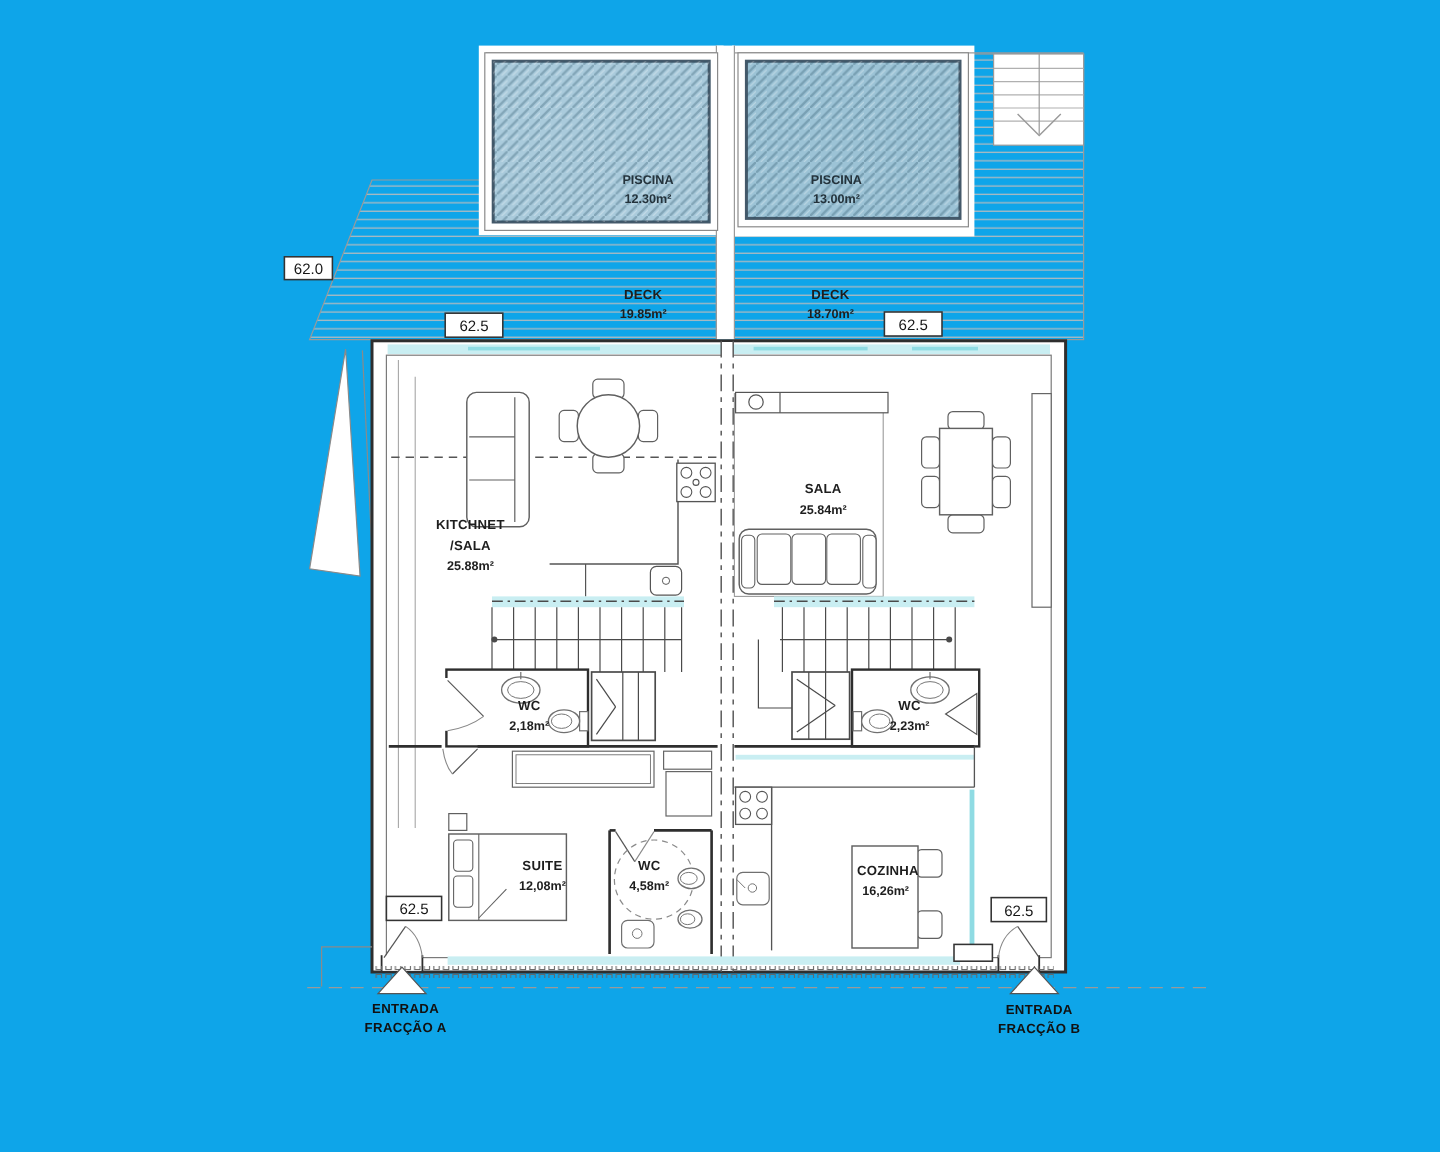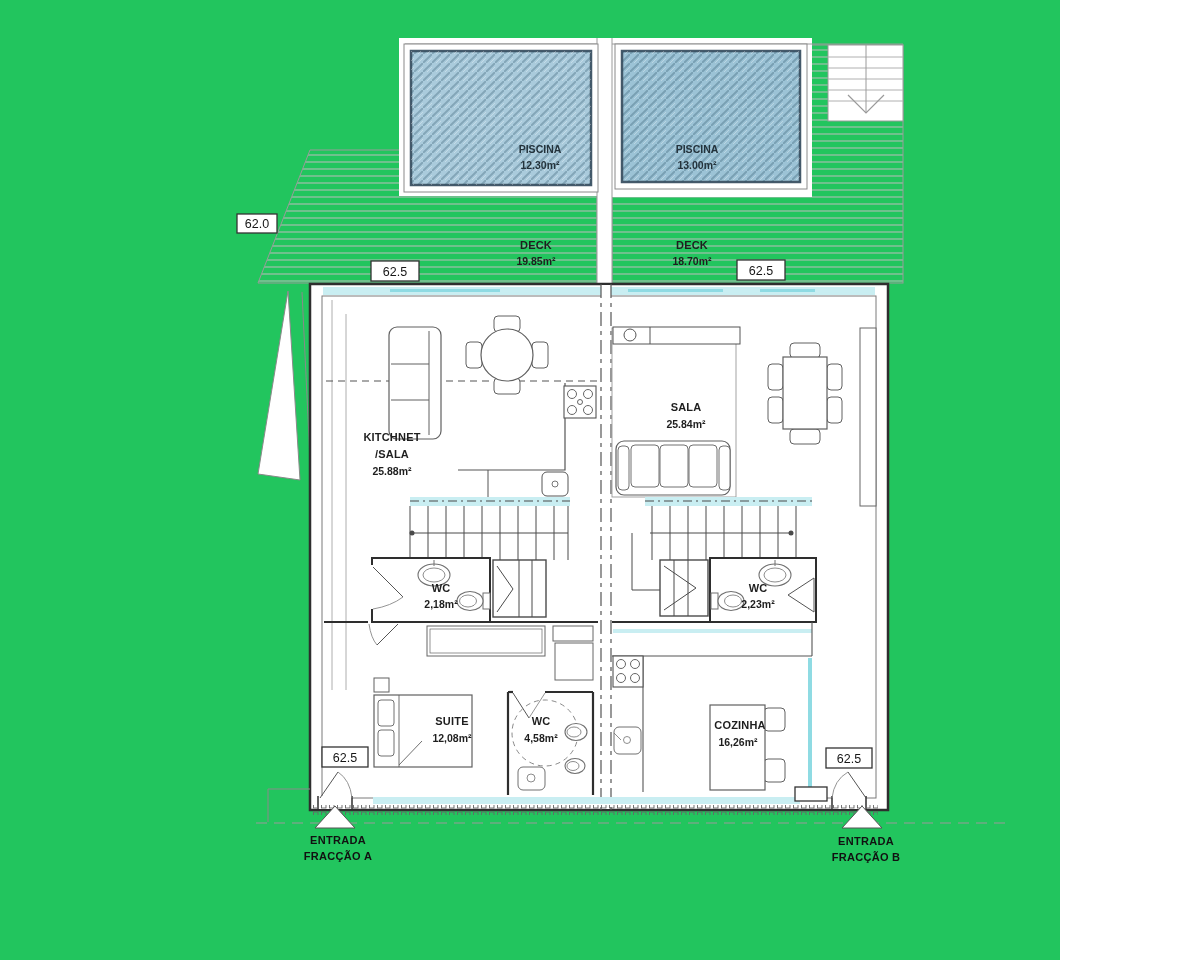--- a/index.html
+++ b/index.html
@@ -1,16 +1,16 @@
 <!DOCTYPE html>
 <html><head>
 <meta charset="utf-8">
 <style>
   html,body{margin:0;padding:0;background:#ffffff;}
-  .stage{position:relative;width:1060px;height:960px;background:#22c55e;overflow:hidden;
+  .stage{position:relative;width:1200px;height:960px;background:#0ea5e9;overflow:hidden;
          font-family:"Liberation Sans",sans-serif;}
   svg{display:block;}
   svg text{font-family:"Liberation Sans",sans-serif;}
   .roomname{font-size:11px;font-weight:bold;fill:#1e1e1e;text-anchor:middle;letter-spacing:.2px;}
   .roomarea{font-size:10.5px;font-weight:bold;fill:#1e1e1e;text-anchor:middle;}
   .poolname{font-size:10.5px;font-weight:bold;fill:#24333c;text-anchor:middle;}
   .levellbl{font-size:12.5px;fill:#161616;text-anchor:middle;}
   .entrlbl{font-size:11px;font-weight:bold;fill:#111;text-anchor:middle;letter-spacing:.3px;}
 </style>
 </head>

